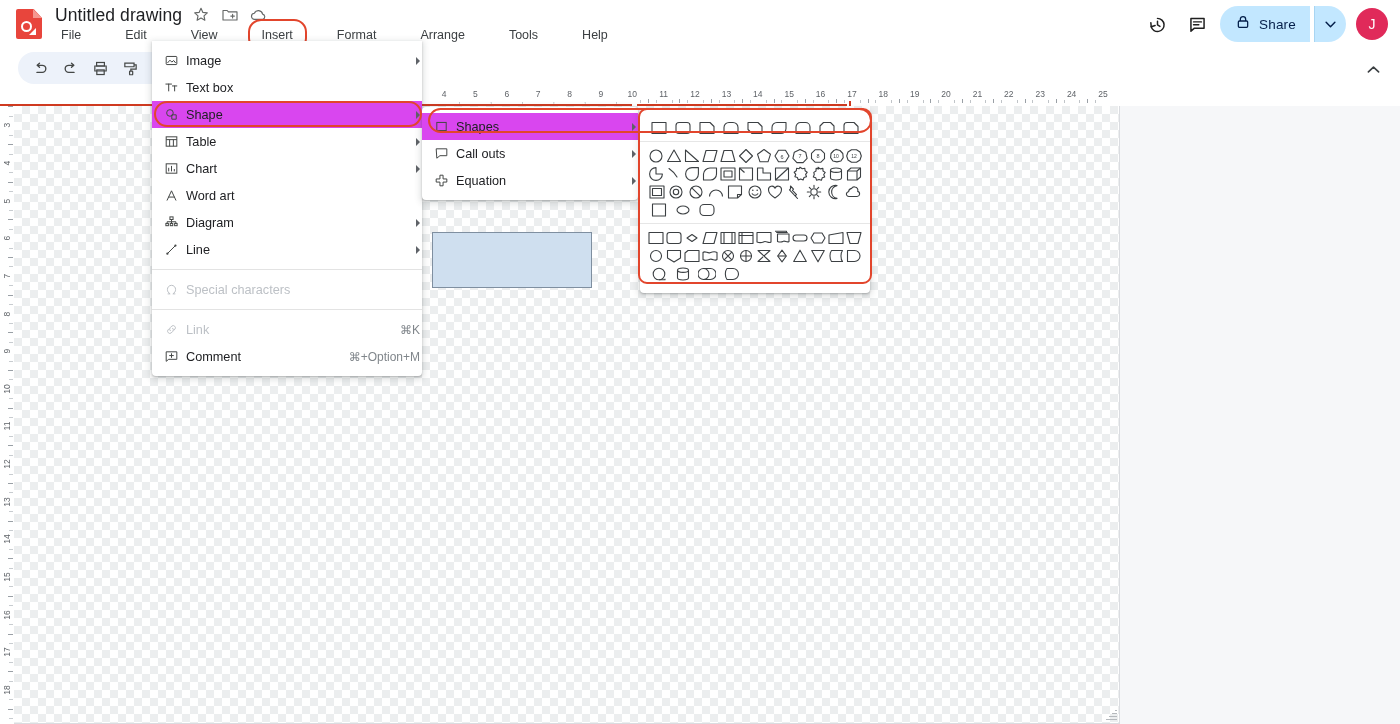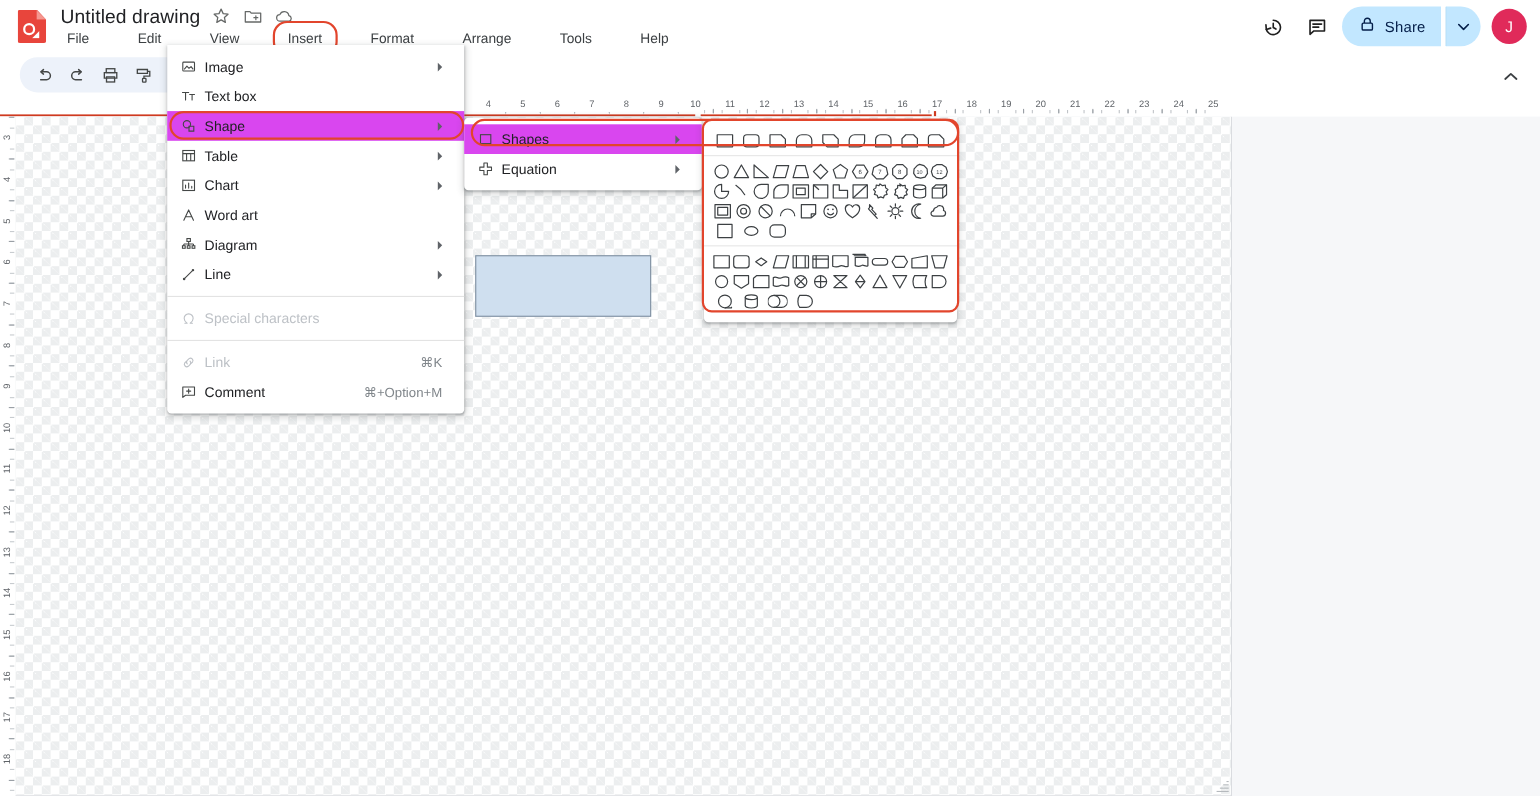--- a/index.html
+++ b/index.html
@@ -99,21 +99,21 @@
   .resize-grip{position:absolute;right:2px;bottom:2px;width:12px;height:12px;}
   .resize-grip i{position:absolute;right:0;background:#b5b9bd;height:1px;transform-origin:right;}
 
   
   .menu-panel{
     position:absolute;background:#fff;border-radius:0 0 4px 4px;
     box-shadow:0 2px 6px 2px rgba(60,64,67,.15),0 1px 2px rgba(60,64,67,.3);
   }
   #insert-menu{left:152px;top:41px;width:270px;padding:6px 0 6px 0;}
   .mrow{
-    position:relative;display:flex;align-items:center;height:27px;padding:0 20px 0 12px;cursor:pointer;font-size:12.7px;color:#202124;
+    position:relative;display:flex;align-items:center;height:27px;padding:0 2px 0 12px;cursor:pointer;font-size:12.7px;color:#202124;
   }
   .mrow.sel{background:#d946ef;}
   .mrow.disabled{color:#bdc1c6;cursor:default;}
   .mrow .mico{width:22px;height:18px;display:flex;align-items:center;justify-content:flex-start;flex:0 0 22px;}
   .mrow .mlbl{flex:1;line-height:18px;white-space:nowrap;}
   .mrow .mkey{font-size:12px;color:#80868b;margin-left:14px;white-space:nowrap;}
   .mrow .marrow{
     width:0;height:0;border-left:4.5px solid #5f6368;border-top:4px solid transparent;border-bottom:4px solid transparent;margin-left:10px;
   }
   .msep{height:1px;background:#e3e3e3;margin:6px 0;}
@@ -584,20 +584,29 @@
           <svg width="15" height="15" viewBox="0 0 24 24">
             <rect x="4.5" y="5.5" width="15" height="13" fill="none" stroke="#444746" stroke-width="1.6"></rect>
           </svg>
         </span>
       <span class="mlbl">Shapes</span>
       <span class="marrow"></span>
     </div>
       <div class="mrow">
       <span class="mico">
           <svg width="15" height="15" viewBox="0 0 24 24">
+            <path d="M3.5 4.5h17v11h-11l-5 4z" fill="none" stroke="#444746" stroke-width="1.6" stroke-linejoin="round"></path>
+          </svg>
+        </span>
+      <span class="mlbl">Call outs</span>
+      <span class="marrow"></span>
+    </div>
+      <div class="mrow">
+      <span class="mico">
+          <svg width="15" height="15" viewBox="0 0 24 24">
             <path d="M9.5 3.5h5v6h6v5h-6v6h-5v-6h-6v-5h6z" fill="none" stroke="#444746" stroke-width="1.6" stroke-linejoin="round"></path>
           </svg>
         </span>
       <span class="mlbl">Equation</span>
       <span class="marrow"></span>
     </div>
     </div>
   <div class="ring" style="left:428px;top:108px;width:444px;height:25px;border-radius:14px;"></div>
 
   <div class="menu-panel" id="shape-palette">

